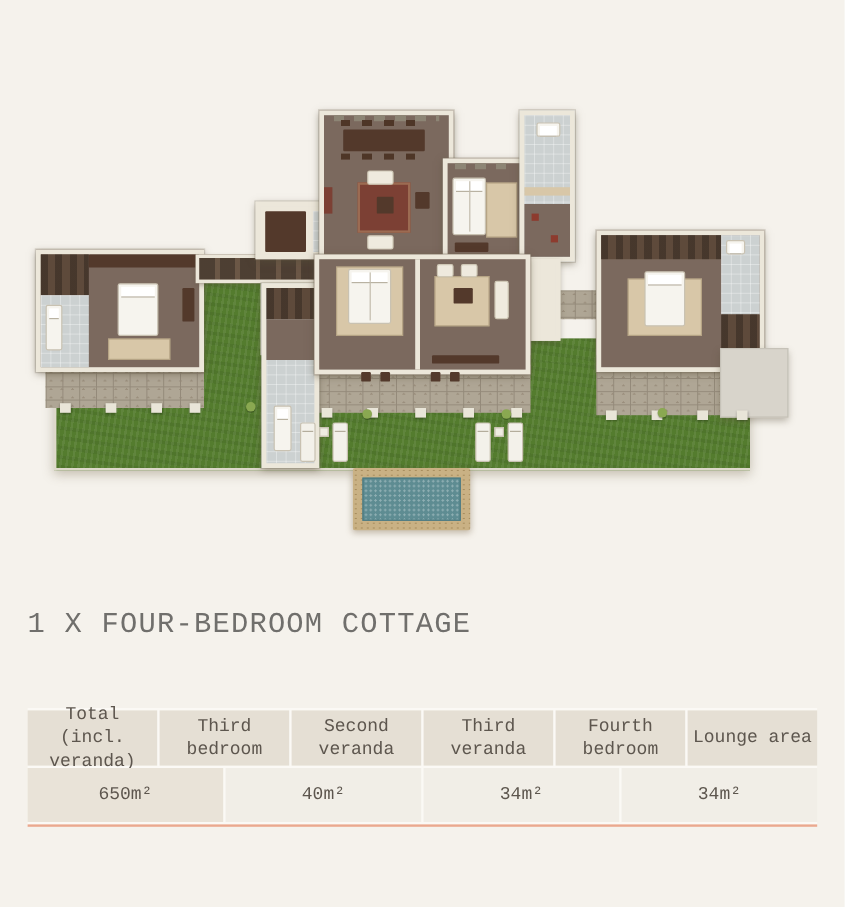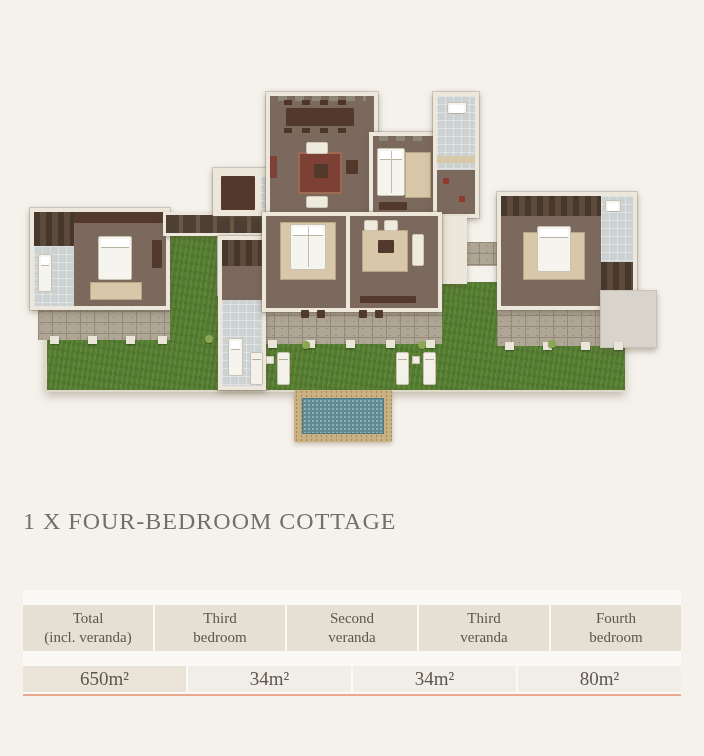--- a/index.html
+++ b/index.html
@@ -6,21 +6,21 @@
     --page-bg:#f5f2ec; --gap-white:#fbf9f5; --title-text:#706f6c; --table-text:#5d564e;
     --cell-beige:#e5dfd4; --cell-beige-light:#e9e3d8; --cell-light:#f1eee7; --accent-line:#eaa88e;
     --lawn:#547c2e; --wall:#ece7da; --floor-brown:#7b695e; --floor-beige:#d9c9ae; --floor-bath:#ccd1d1;
     --stone:#afa695; --stone-line:#948a7a; --dark-wood:#53392b; --closet-brown:#5e4a3b;
     --cream-furn:#efeade; --rug-beige:#d8c7a8; --rug-red:#7c4034; --pool-deck:#c9b184;
     --pool-water:#5e8c92; --roof-gray:#d8d4cb; --bed-white:#f6f4ee;
   }
   *{margin:0;padding:0;box-sizing:border-box;}
   html,body{background:#fff;}
   .page{position:relative;width:704px;height:756px;background:var(--page-bg);
-    font-family:Liberation Serif, serif;overflow:hidden;}
+    font-family:Liberation Mono, monospace;overflow:hidden;}
   .fp{position:absolute;left:0;top:0;width:704px;height:480px;}
   .fp *{position:absolute;}
 
   
   .lawn{background-color:var(--lawn);
     background-image:repeating-linear-gradient(98deg,rgba(255,255,255,.07) 0 2px,transparent 2px 5px),
       repeating-linear-gradient(8deg,rgba(0,0,0,.06) 0 3px,transparent 3px 8px);}
   .lawn-main{left:45px;top:296px;width:580px;height:96px;box-shadow:0 4px 9px rgba(130,120,95,.45);
     border-left:2px solid #ded9cb;border-bottom:2px solid #ded9cb;}
   .lawn-a{left:167px;top:232px;width:50px;height:70px;}
@@ -84,26 +84,26 @@
   .lounger{width:13px;height:33px;background:#f3f1ea;border:1px solid #c8c1b1;border-radius:2px;}
   .lounger::after{content:"";position:absolute;left:1px;right:1px;top:6px;height:1px;background:#b4ad9c;}
   .ltable{width:8px;height:8px;background:#efece2;border:1px solid #c8c1b1;}
 
   
   .title{position:absolute;left:23px;top:508px;font-size:24px;font-weight:400;
     letter-spacing:1px;color:var(--title-text);}
   .dim-table{position:absolute;left:23px;top:590px;width:658px;background:var(--gap-white);}
   .dim-header{height:28px;line-height:28px;background:var(--cell-beige);text-align:center;
     font-size:15px;letter-spacing:1.5px;color:var(--table-text);}
-  .dim-row{display:flex;gap:2px;margin-top:15px;}
+  .dim-row{display:flex;gap:2px;margin-top:2px;}
   .dim-col{flex:1;height:46px;background:var(--cell-beige);display:flex;align-items:center;
     justify-content:center;text-align:center;white-space:pre-line;font-size:15px;line-height:1.3;
     color:var(--table-text);}
-  .dim-val{flex:1;height:26px;background:var(--cell-light);display:flex;align-items:center;
-    justify-content:center;font-size:19px;color:var(--table-text);}
+  .dim-val{flex:1;height:45px;background:var(--cell-light);display:flex;align-items:center;
+    justify-content:center;font-size:15px;color:var(--table-text);}
   .dim-val:first-child{background:var(--cell-beige-light);}
   .accent{height:2px;background:var(--accent-line);margin-top:2px;}
 </style>
 </head>
 <body>
 
 <div class="page">
 
   <div class="fp" title="3D aerial floor plan of a four-bedroom cottage: central living and dining room, four bedroom suites with bathrooms, covered walkways, stone verandas, lawn with sun loungers and a plunge pool">
 
@@ -241,23 +241,24 @@
       <div class="dim-col">Total
 (incl. veranda)</div>
       <div class="dim-col">Third
 bedroom</div>
       <div class="dim-col">Second
 veranda</div>
       <div class="dim-col">Third
 veranda</div>
       <div class="dim-col">Fourth
 bedroom</div>
+      <div class="dim-col">Lounge area</div>
     </div>
     <div class="dim-row">
       <div class="dim-val">650m²</div>
+      <div class="dim-val">40m²</div>
       <div class="dim-val">34m²</div>
       <div class="dim-val">34m²</div>
-      <div class="dim-val">80m²</div>
     </div>
     <div class="accent"></div>
   </div>
 
 </div>
 
 </body></html>

